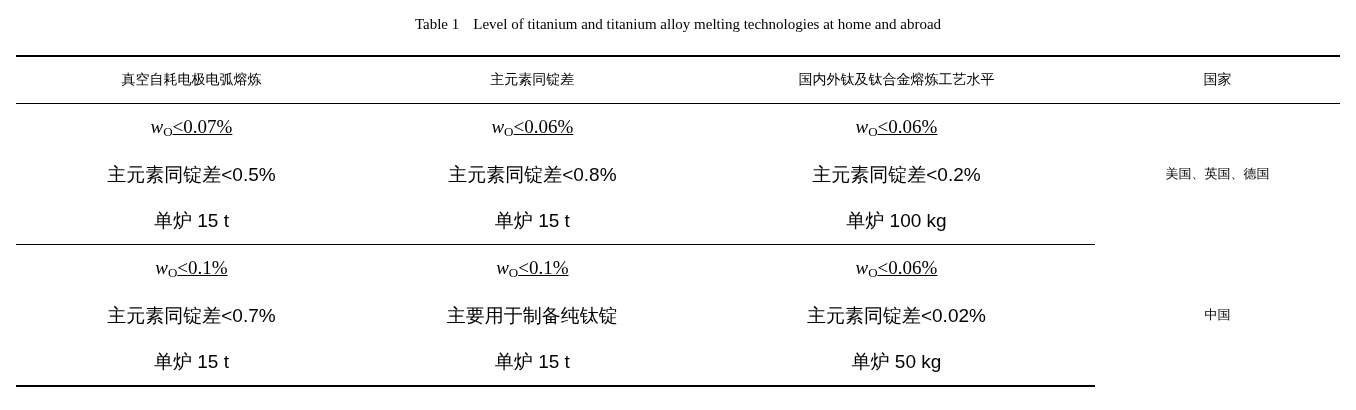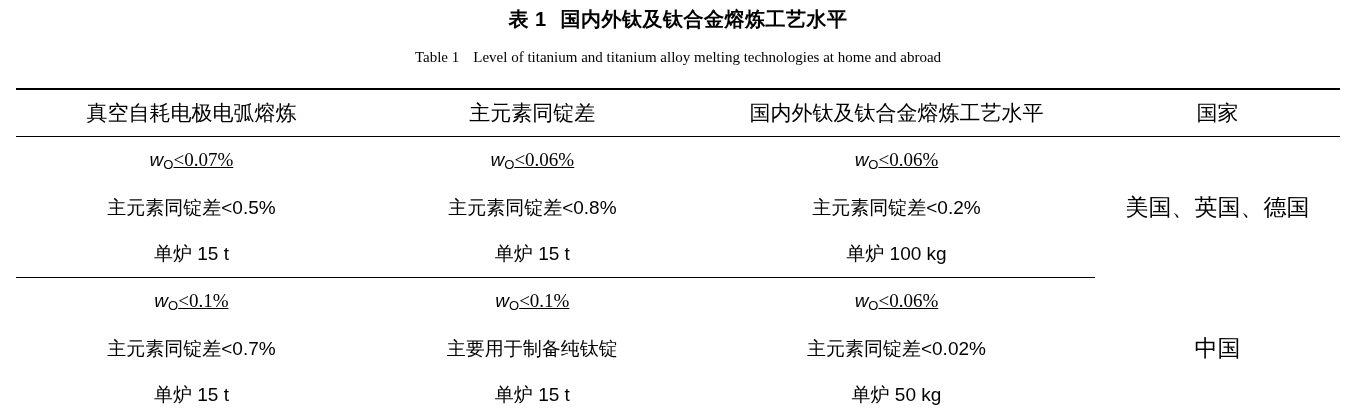--- a/index.html
+++ b/index.html
@@ -50,34 +50,34 @@
     padding: 0;
     text-align: center;
     vertical-align: middle;
     font-weight: normal;
   }
   .rule-top td {
     border-top: 2px solid #000;
   }
   .head-row td {
     font-family: "Liberation Sans", sans-serif;
-    font-size: 21px;
+    font-size: 14px;
     height: 46px;
     border-bottom: 1.5px solid #000;
     padding-bottom: 2px;
   }
   .body-cell {
     font-family: "Liberation Sans", sans-serif;
     font-size: 19px;
     height: 46px;
     line-height: 46px;
     white-space: nowrap;
   }
   .sci {
-    font-family: Liberation Sans, sans-serif;
+    font-family: Liberation Serif, serif;
     font-style: italic;
     font-size: 19px;
   }
   .sci sub {
     font-style: normal;
     font-size: 13px;
     vertical-align: baseline;
     position: relative;
     top: 3px;
   }
@@ -87,32 +87,29 @@
     text-decoration: underline;
   }
   .group-sep td {
     border-bottom: 1px solid #000;
   }
   .rule-bottom td {
     border-bottom: 2px solid #000;
   }
   .country-cell {
     font-family: "Liberation Sans", sans-serif;
-    font-size: 23px;
+    font-size: 13px;
     white-space: nowrap;
   }
 </style>
 </head>
 <body>
 
 <div class="page">
 
-  <div class="title-cn">
-    <span class="tnum">表 1</span><span>国内外钛及钛合金熔炼工艺水平</span>
-  </div>
 
   <div class="title-en">
     <span class="tnum">Table 1</span><span>Level of titanium and titanium alloy melting technologies at home and abroad</span>
   </div>
 
   <table class="tbl">
     <colgroup>
       <col style="width:26.5%">
       <col style="width:25%">
       <col style="width:30%">

